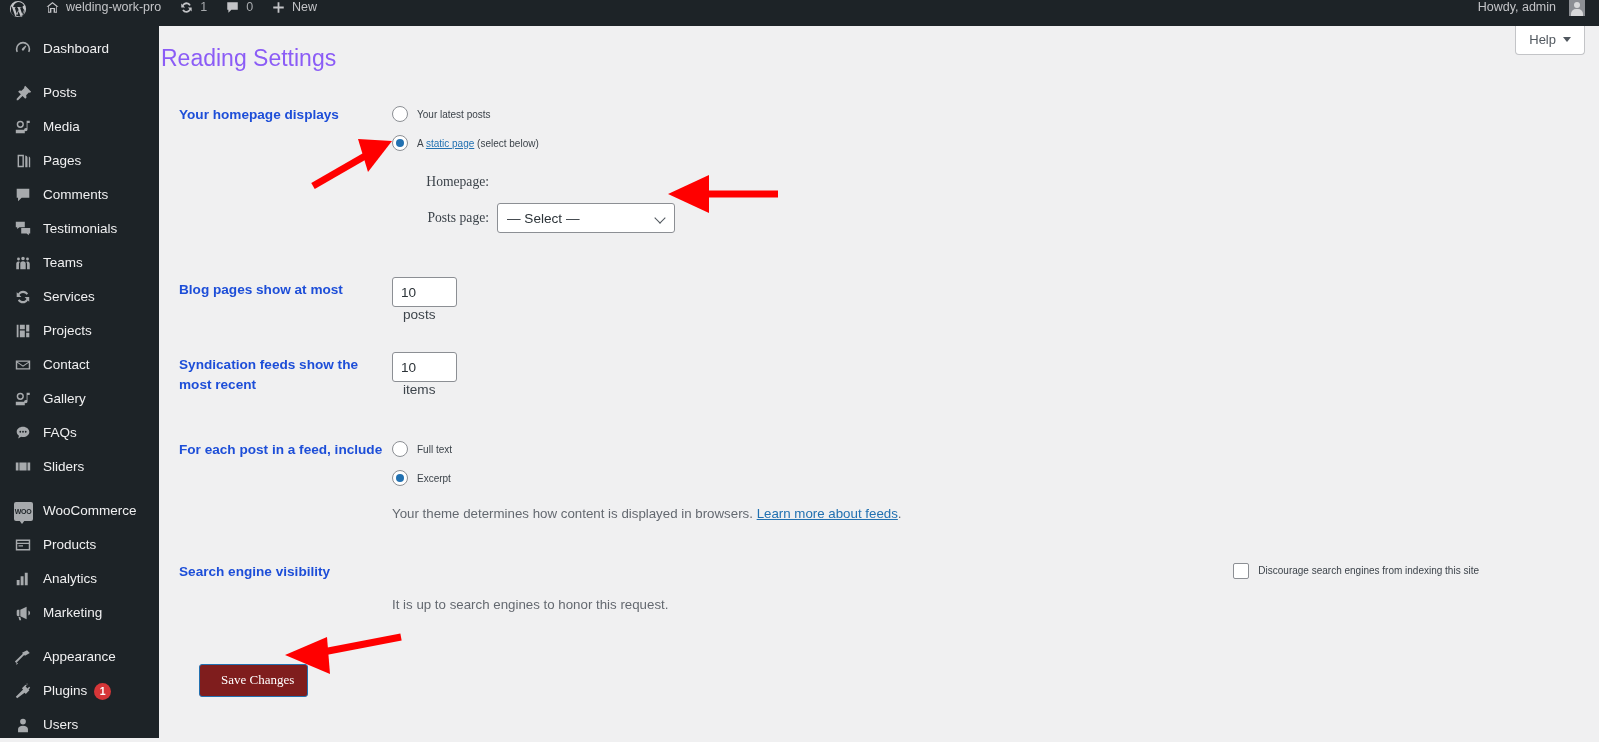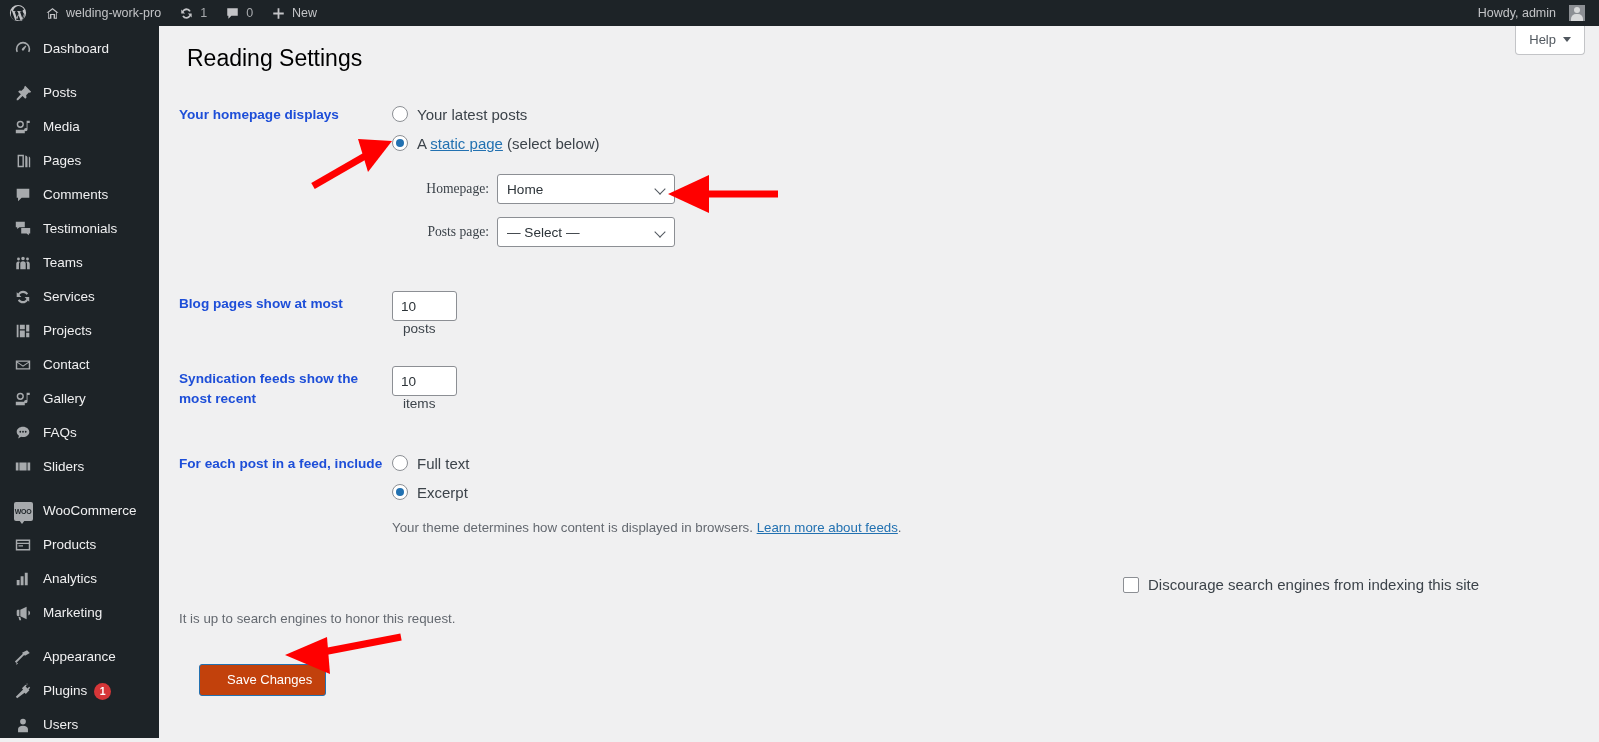--- a/index.html
+++ b/index.html
@@ -13,21 +13,21 @@
   
   #adminbar {
     position: absolute; top: 0; left: 0;
     width: 1599px; height: 26px;
     background: #1d2327;
     display: flex; align-items: center;
     color: #c3c4c7; font-size: 12.5px;
     z-index: 50;
   }
   .ab-item {
-    display: flex; align-items: center; gap: 6px;
+    display: flex; align-items: flex-start; gap: 6px;
     height: 26px; padding: 0 9px;
     color: #c3c4c7; text-decoration: none;
     white-space: nowrap;
   }
   #adminbar .spacer { flex: 1; }
   .ab-icon { display: inline-flex; align-items: center; justify-content: center; }
   .ab-icon svg { display: block; fill: #c3c4c7; }
   .ab-count { color: #a7aaad; font-size: 12.5px; }
   #avatar {
     width: 16px; height: 16px; background: #8c8f94;
@@ -99,22 +99,22 @@
     font-size: 13px; color: #50575e; cursor: pointer;
     display: flex; align-items: center; gap: 7px;
   }
   .caret-down {
     width: 0; height: 0;
     border-left: 4.5px solid transparent;
     border-right: 4.5px solid transparent;
     border-top: 5px solid #50575e;
   }
   #page-title {
-    position: absolute; left: 28px; top: 18px;
-    font-size: 23px; font-weight: 400; color: #000000;
+    position: absolute; left: 2px; top: 18px;
+    font-size: 23px; font-weight: 400; color: #8b5cf6;
     line-height: 1.3;
   }
 
   
   #form { position: absolute; left: 20px; top: 76px; width: 1300px; }
   .frow { display: flex; margin-bottom: 0; }
   .fth {
     width: 213px; flex: none;
     font-size: 13.6px; font-weight: bold; color: #1d4ed8;
     line-height: 1.45; padding-top: 3px;
@@ -125,21 +125,21 @@
   .radio {
     width: 16px; height: 16px; border-radius: 50%;
     border: 1px solid #8c8f94; background: #fff;
     margin-right: 9px; flex: none; position: relative; cursor: pointer;
   }
   .radio.checked { border-color: #8c8f94; }
   .radio.checked::after {
     content: ""; position: absolute; left: 3px; top: 3px;
     width: 8px; height: 8px; border-radius: 50%; background: #2271b1;
   }
-  .radio-label { color: #3c434a; font-size: 15px; cursor: pointer; }
+  .radio-label { color: #3c434a; font-size: 10px; cursor: pointer; }
   a.inline-link { color: #2271b1; text-decoration: underline; }
 
   .select-line { display: flex; align-items: center; margin-top: 10px; }
   .select-label {
     width: 97px; text-align: right; margin-right: 8px;
     font-size: 13.6px; color: #3c434a; font-family: Liberation Serif, serif;
   }
   .wp-select {
     width: 178px; height: 30px;
     background: #fff; border: 1px solid #8c8f94; border-radius: 3px;
@@ -166,23 +166,23 @@
 
   .checkbox {
     width: 16px; height: 16px; border: 1px solid #8c8f94;
     border-radius: 2px; background: #fff; margin-right: 9px;
     flex: none; cursor: pointer;
   }
   .desc { font-size: 13.3px; color: #646970; line-height: 1.5; }
 
   #save-btn {
     position: absolute; left: 20px; top: 562px;
-    background: #c2410c; border: 1px solid #2271b1; border-radius: 3px;
-    color: #fff; font-family: Liberation Sans, sans-serif;
-    font-size: 13px; padding: 7px 13px 8px 27px; cursor: pointer;
+    background: #7f1d1d; border: 1px solid #2271b1; border-radius: 3px;
+    color: #fff; font-family: Liberation Serif, serif;
+    font-size: 13px; padding: 7px 13px 8px 21px; cursor: pointer;
   }
 
   
   .arrow-overlay {
     position: absolute; top: 0; left: 0;
     width: 1599px; height: 742px;
     pointer-events: none; z-index: 60;
   }
 </style>
 </head>
@@ -423,25 +423,20 @@
           <span class="radio"></span>
           <span class="radio-label">Your latest posts</span>
         </div>
         <div class="radio-line">
           <span class="radio checked"></span>
           <span class="radio-label"><span>A </span><a class="inline-link" href="#">static page</a><span> (select below)</span></span>
         </div>
 
         <div class="select-line" style="margin-top:19px;">
           <span class="select-label">Homepage:</span>
-          <span class="sel-wrap">
-            <select class="wp-select">
-              <option>Home</option>
-            </select>
-          </span>
         </div>
         <div class="select-line" style="margin-top:13px;">
           <span class="select-label">Posts page:</span>
           <span class="sel-wrap">
             <select class="wp-select">
               <option>— Select —</option>
             </select>
           </span>
         </div>
       </div>
@@ -476,20 +471,21 @@
         </div>
         <div class="radio-line">
           <span class="radio checked"></span>
           <span class="radio-label">Excerpt</span>
         </div>
         <div class="desc" style="margin-top:14px;"><span>Your theme determines how content is displayed in browsers. </span><a class="inline-link" href="#">Learn more about feeds</a><span>.</span></div>
       </div>
     </div>
 
     <div class="frow" style="margin-top:35px;">
+      <div class="fth">Search engine visibility</div>
       <div class="ftd">
         <div class="radio-line" style="margin-bottom:0;justify-content:flex-end;">
           <span class="checkbox"></span>
           <span class="radio-label">Discourage search engines from indexing this site</span>
         </div>
         <div class="desc" style="margin-top:12px;">It is up to search engines to honor this request.</div>
       </div>
     </div>
 
     <button id="save-btn">Save Changes</button>

